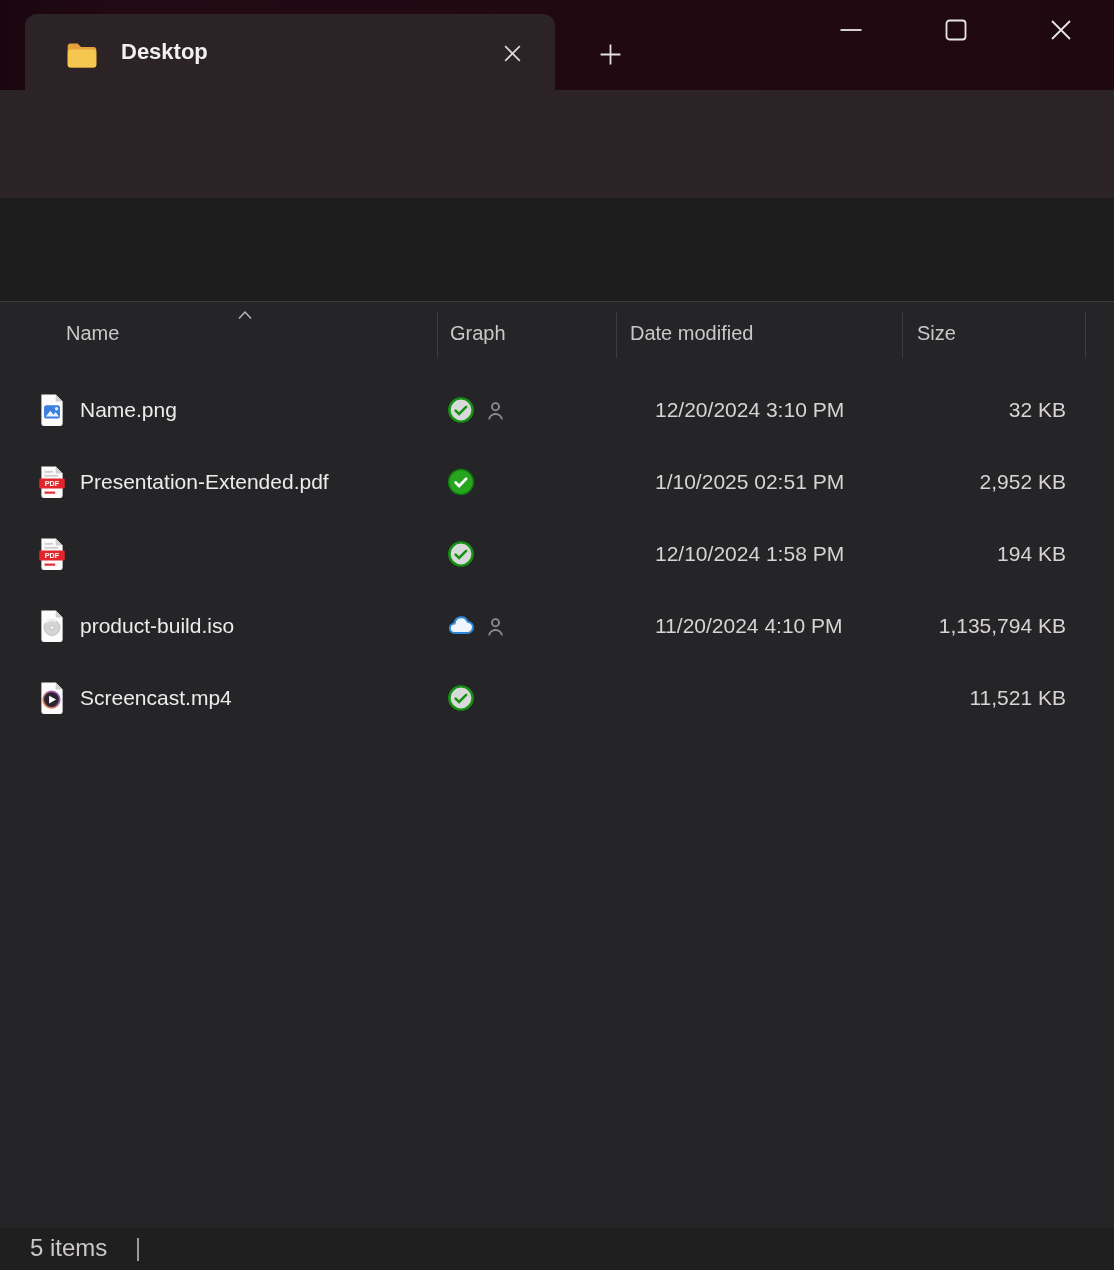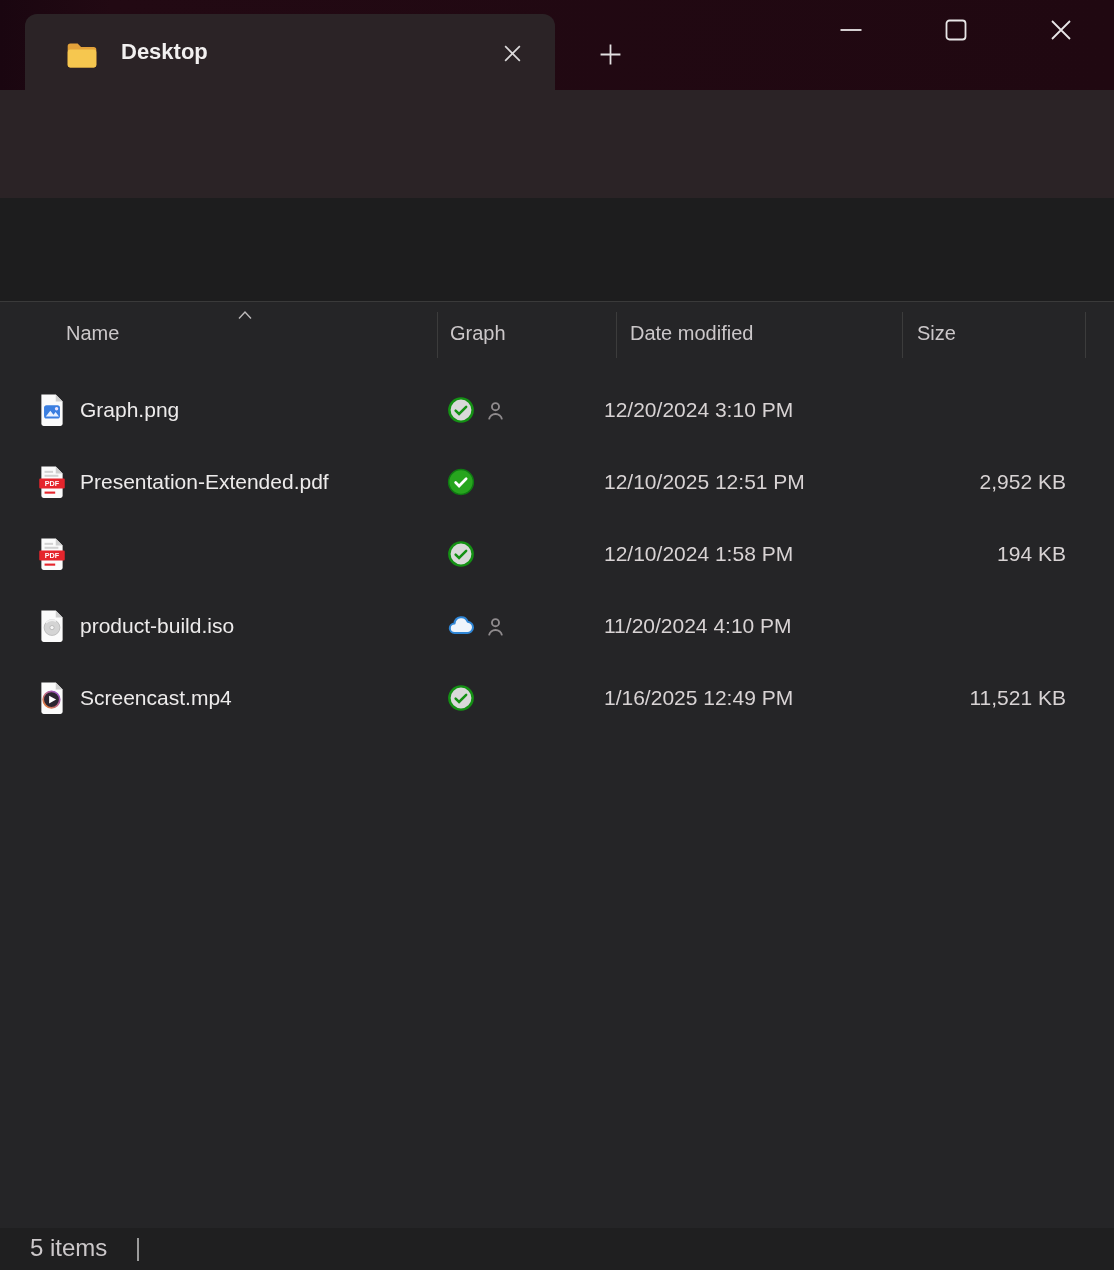--- a/index.html
+++ b/index.html
@@ -67,21 +67,21 @@
   .sort-caret { position:absolute; left:237px; top:4px; width:16px; height:10px; }
   .col-div { position:absolute; top:10px; width:1px; height:46px; background:#3c3c3c; }
   .cd1{left:437px} .cd2{left:616px} .cd3{left:902px} .cd4{left:1085px}
 
   .row { position:absolute; left:0; width:1114px; height:72px; cursor:pointer; }
   .file-ico { position:absolute; left:38px; top:19px; width:28px; height:34px;text-align:center; }
   .fname { position:absolute; left:80px; top:0; height:72px; line-height:72px;
     font-size:21px; color:#edebeb; }
   .st-ico { position:absolute; left:447px; top:22px; width:28px; height:28px; }
   .ps-ico { position:absolute; left:483px; top:24px; width:25px; height:25px; }
-  .fdate { position:absolute; left:604px; top:0; height:72px; line-height:72px;
+  .fdate { position:absolute; left:655px; top:0; height:72px; line-height:72px;
     font-size:21px; color:#d8d3d4; }
   .fsize { position:absolute; left:846px; top:0; width:220px; height:72px; line-height:72px;
     font-size:21px; color:#d8d3d4; text-align:right; }
 
   
   .statusbar { position:absolute; left:0; top:1228px; width:1114px; height:42px;
     background:#1f1f20; }
   .count { position:absolute; left:30px; top:0; height:42px; line-height:40px;
     font-size:24px; color:#ccc8ca; }
   .sb-div { position:absolute; left:137px; top:10px; width:2px; height:23px; background:#9b9b9b; }
@@ -251,34 +251,35 @@
     <div class="row" style="top:72px">
       <span class="file-ico">
         <svg viewBox="0 0 26 32" width="28" height="34">
           <path d="M3 1.5 h13.5 L23 8 v21 a2 2 0 0 1-2 2 H5 a2 2 0 0 1-2-2 z" fill="#fbfbfb"></path>
           <path d="M16.5 1.5 L23 8 h-6.5 z" fill="#cfcfcf"></path>
           <rect x="5.5" y="11.5" width="15" height="12.5" rx="2.4" fill="#3b7fe0"></rect>
           <path d="M7.2 22 l4.2-5.2 3 3.6 2-2.6 3.2 4.2 z" fill="#e9f1ff"></path>
           <circle cx="17.3" cy="14.8" r="1.6" fill="#ece4ff"></circle>
         </svg>
       </span>
-      <span class="fname">Graph.png</span>
+      <span class="fname">Name.png</span>
       <span class="st-ico">
         <svg viewBox="0 0 26 26" width="28" height="28">
           <circle cx="13" cy="13" r="10.8" fill="#d9d9d9" stroke="#149114" stroke-width="2.3"></circle>
           <path d="M8 13.5 l3.2 3.2 L17.8 10" stroke="#149114" stroke-width="2.3" fill="none" stroke-linecap="round"></path>
         </svg>
       </span>
       <span class="ps-ico">
         <svg viewBox="0 0 24 24" width="25" height="25">
           <circle cx="12" cy="8.3" r="3.4" stroke="#8f8b8d" stroke-width="1.8" fill="none"></circle>
           <path d="M5.8 20.5 a6.3 6.3 0 0 1 12.4 0" stroke="#8f8b8d" stroke-width="1.8" fill="none"></path>
         </svg>
       </span>
       <span class="fdate">12/20/2024 3:10 PM</span>
+      <span class="fsize">32 KB</span>
     </div>
 
     <div class="row" style="top:144px">
       <span class="file-ico">
         <svg viewBox="0 0 26 32" width="28" height="34">
           <path d="M3 1.5 h13.5 L23 8 v21 a2 2 0 0 1-2 2 H5 a2 2 0 0 1-2-2 z" fill="#fbfbfb"></path>
           <path d="M16.5 1.5 L23 8 h-6.5 z" fill="#cfcfcf"></path>
           <rect x="6" y="5.5" width="8" height="1.9" fill="#d2d2d2"></rect>
           <rect x="6" y="9.2" width="13" height="1.9" fill="#d2d2d2"></rect>
           <rect x="1" y="12.8" width="24" height="9.4" rx="1" fill="#e5252c"></rect>
@@ -286,21 +287,21 @@
           <rect x="6" y="25" width="10" height="2" fill="#e5252c"></rect>
         </svg>
       </span>
       <span class="fname">Presentation-Extended.pdf</span>
       <span class="st-ico">
         <svg viewBox="0 0 26 26" width="28" height="28">
           <circle cx="13" cy="13" r="11.5" fill="#27a51e" stroke="#0f7a12" stroke-width="1.4"></circle>
           <path d="M8 13.5 l3.2 3.2 L17.8 10" stroke="#ffffff" stroke-width="2.5" fill="none" stroke-linecap="round"></path>
         </svg>
       </span>
-      <span class="fdate">12/10/2025 12:51 PM</span>
+      <span class="fdate">1/10/2025 02:51 PM</span>
       <span class="fsize">2,952 KB</span>
     </div>
 
     <div class="row" style="top:216px">
       <span class="file-ico">
         <svg viewBox="0 0 26 32" width="28" height="34">
           <path d="M3 1.5 h13.5 L23 8 v21 a2 2 0 0 1-2 2 H5 a2 2 0 0 1-2-2 z" fill="#fbfbfb"></path>
           <path d="M16.5 1.5 L23 8 h-6.5 z" fill="#cfcfcf"></path>
           <rect x="6" y="5.5" width="8" height="1.9" fill="#d2d2d2"></rect>
           <rect x="6" y="9.2" width="13" height="1.9" fill="#d2d2d2"></rect>
@@ -335,20 +336,21 @@
           <path d="M7 19.5 a4.4 4.4 0 0 1 0-8.8 a6.3 6.3 0 0 1 12.2-1.7 a4.6 4.6 0 0 1-.6 10.5 z" fill="#eef4fb" stroke="#2f86d6" stroke-width="1.9" stroke-linejoin="round"></path>
         </svg>
       </span>
       <span class="ps-ico">
         <svg viewBox="0 0 24 24" width="25" height="25">
           <circle cx="12" cy="8.3" r="3.4" stroke="#8f8b8d" stroke-width="1.8" fill="none"></circle>
           <path d="M5.8 20.5 a6.3 6.3 0 0 1 12.4 0" stroke="#8f8b8d" stroke-width="1.8" fill="none"></path>
         </svg>
       </span>
       <span class="fdate">11/20/2024 4:10 PM</span>
+      <span class="fsize">1,135,794 KB</span>
     </div>
 
     <div class="row" style="top:360px">
       <span class="file-ico">
         <svg viewBox="0 0 26 32" width="28" height="34">
           <defs>
             <linearGradient id="ringGrad" x1="0" y1="1" x2="1" y2="0">
               <stop offset="0" stop-color="#e8812f"></stop>
                 <stop offset="1" stop-color="#8f4fd8"></stop>
             </linearGradient>
@@ -359,21 +361,20 @@
           <path d="M10.3 13.8 l6.6 3.7 -6.6 3.7 z" fill="#ffffff"></path>
         </svg>
       </span>
       <span class="fname">Screencast.mp4</span>
       <span class="st-ico">
         <svg viewBox="0 0 26 26" width="28" height="28">
           <circle cx="13" cy="13" r="10.8" fill="#d9d9d9" stroke="#149114" stroke-width="2.3"></circle>
           <path d="M8 13.5 l3.2 3.2 L17.8 10" stroke="#149114" stroke-width="2.3" fill="none" stroke-linecap="round"></path>
         </svg>
       </span>
-      <span class="fdate">1/16/2025 12:49 PM</span>
       <span class="fsize">11,521 KB</span>
     </div>
   </div>
 
   <div class="statusbar">
     <span class="count">5 items</span>
     <div class="sb-div"></div>
   </div>
 
 </div>

